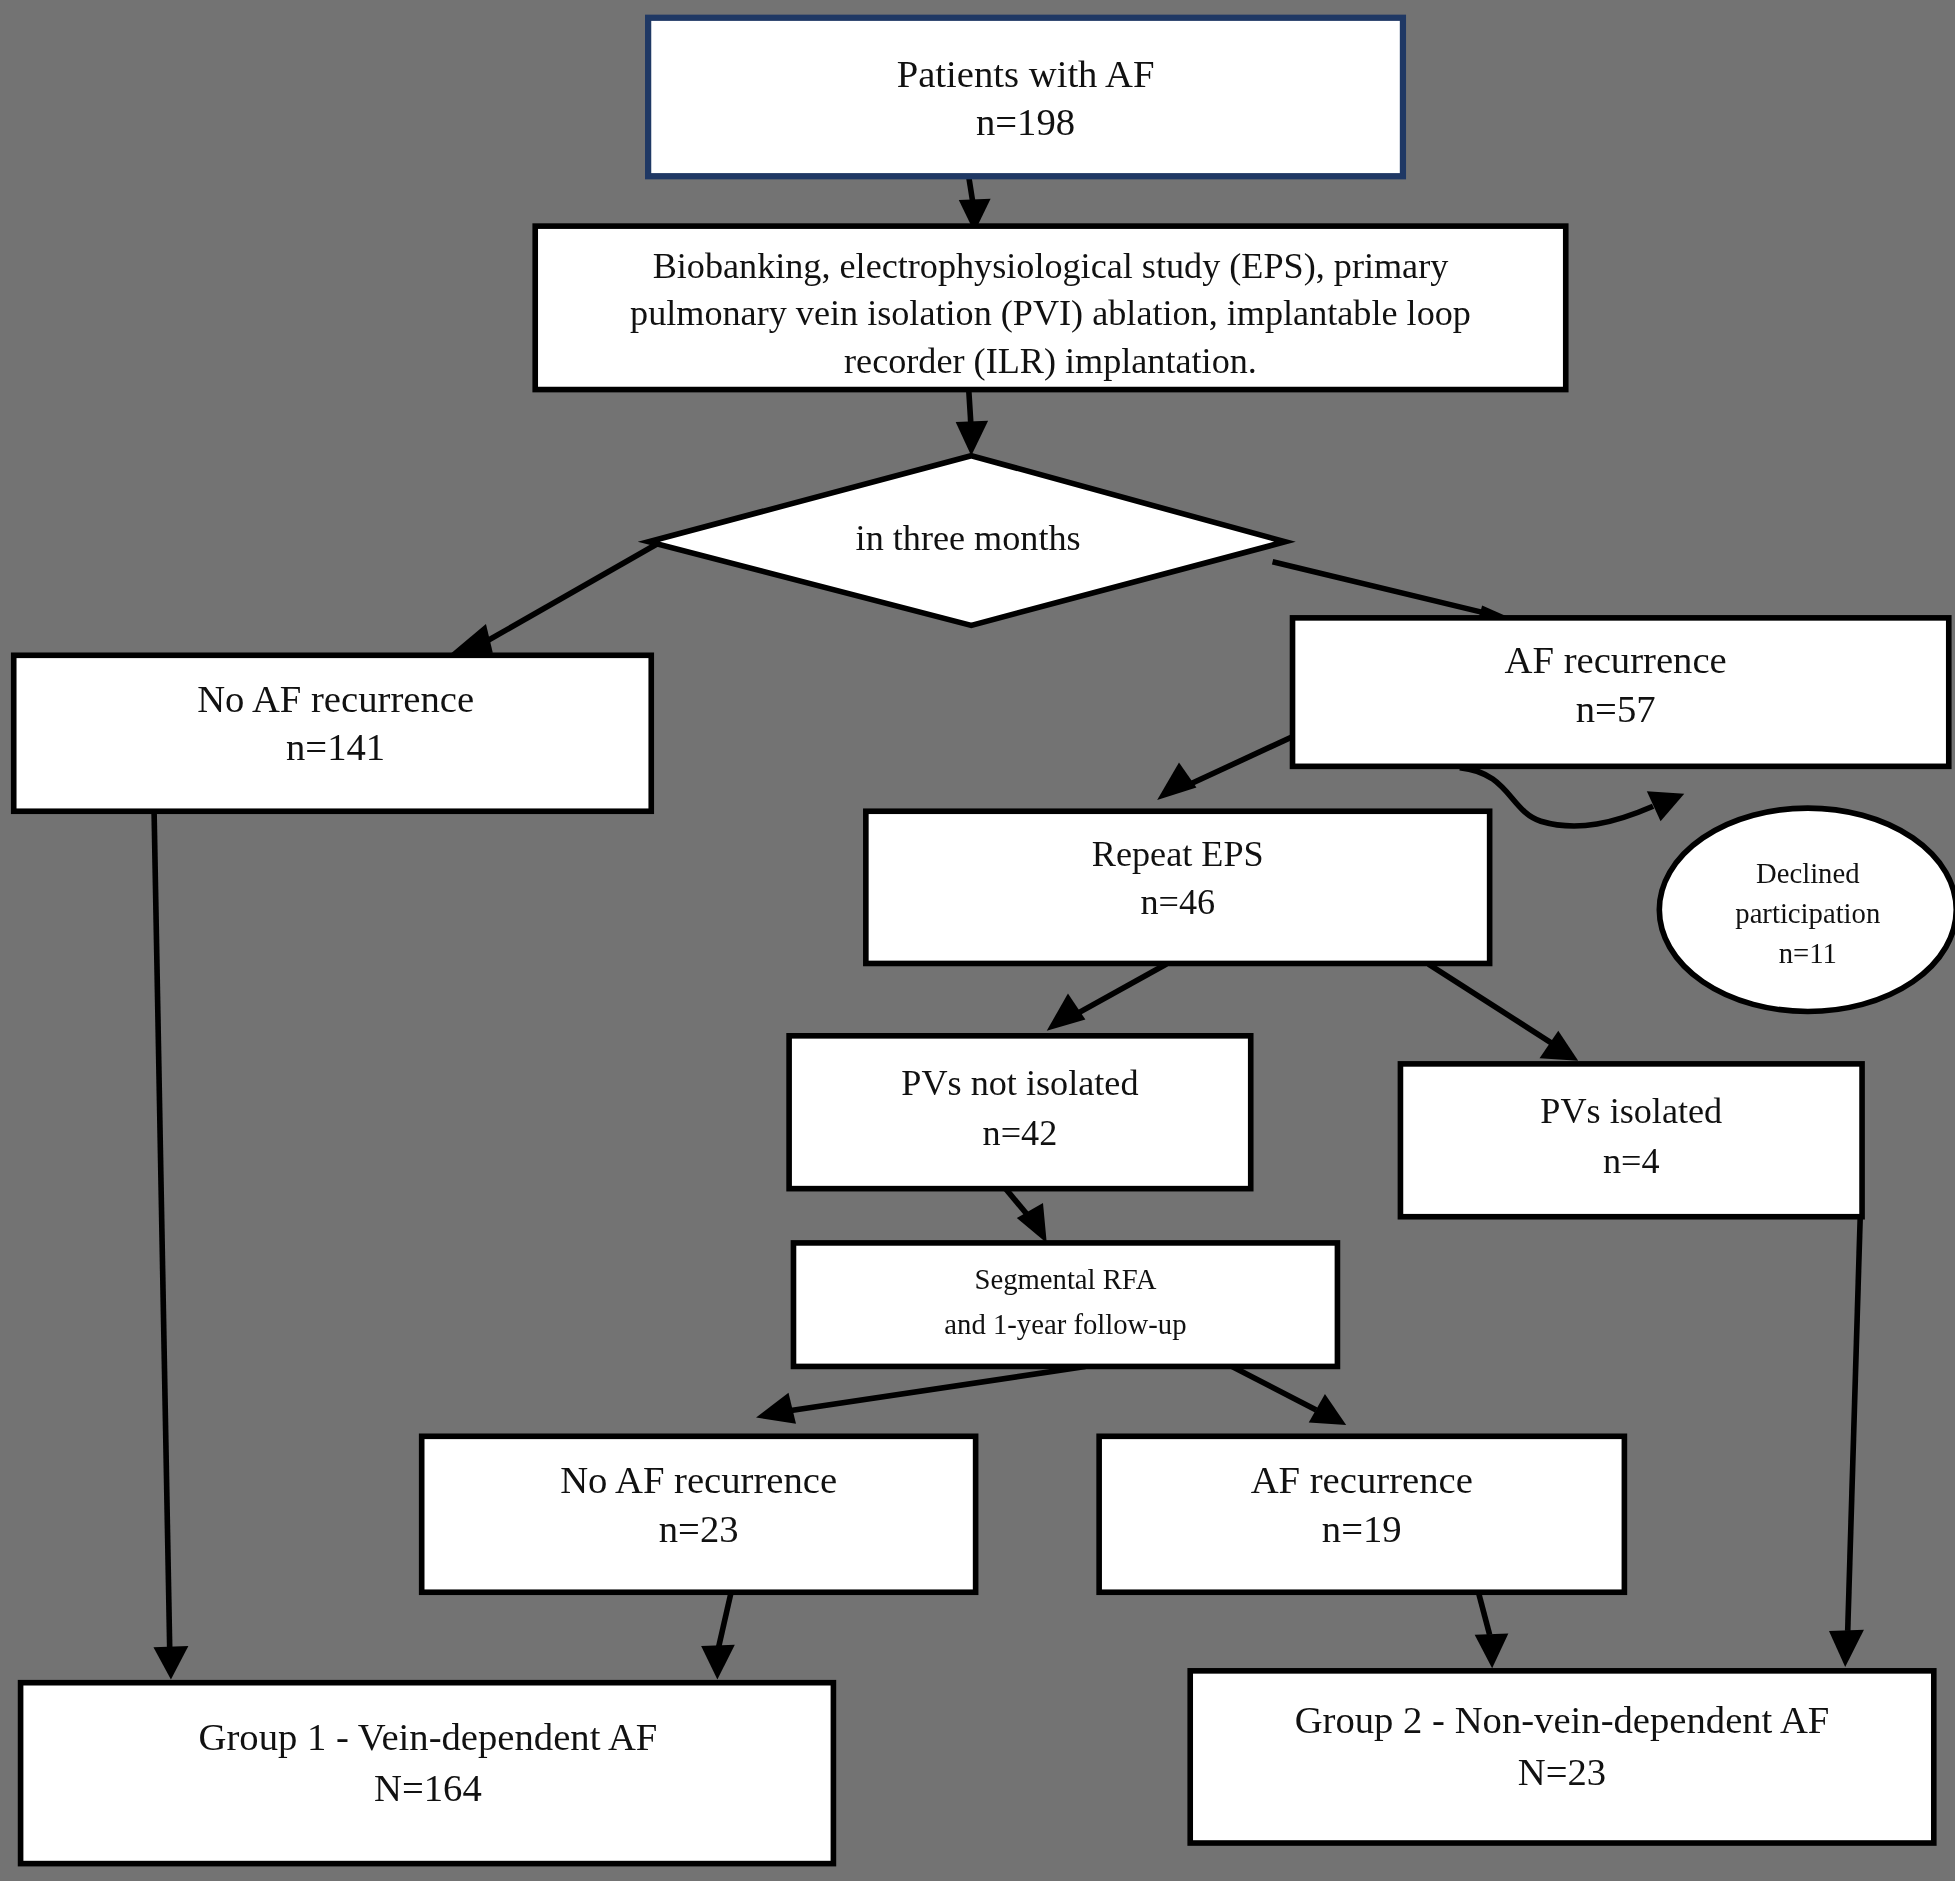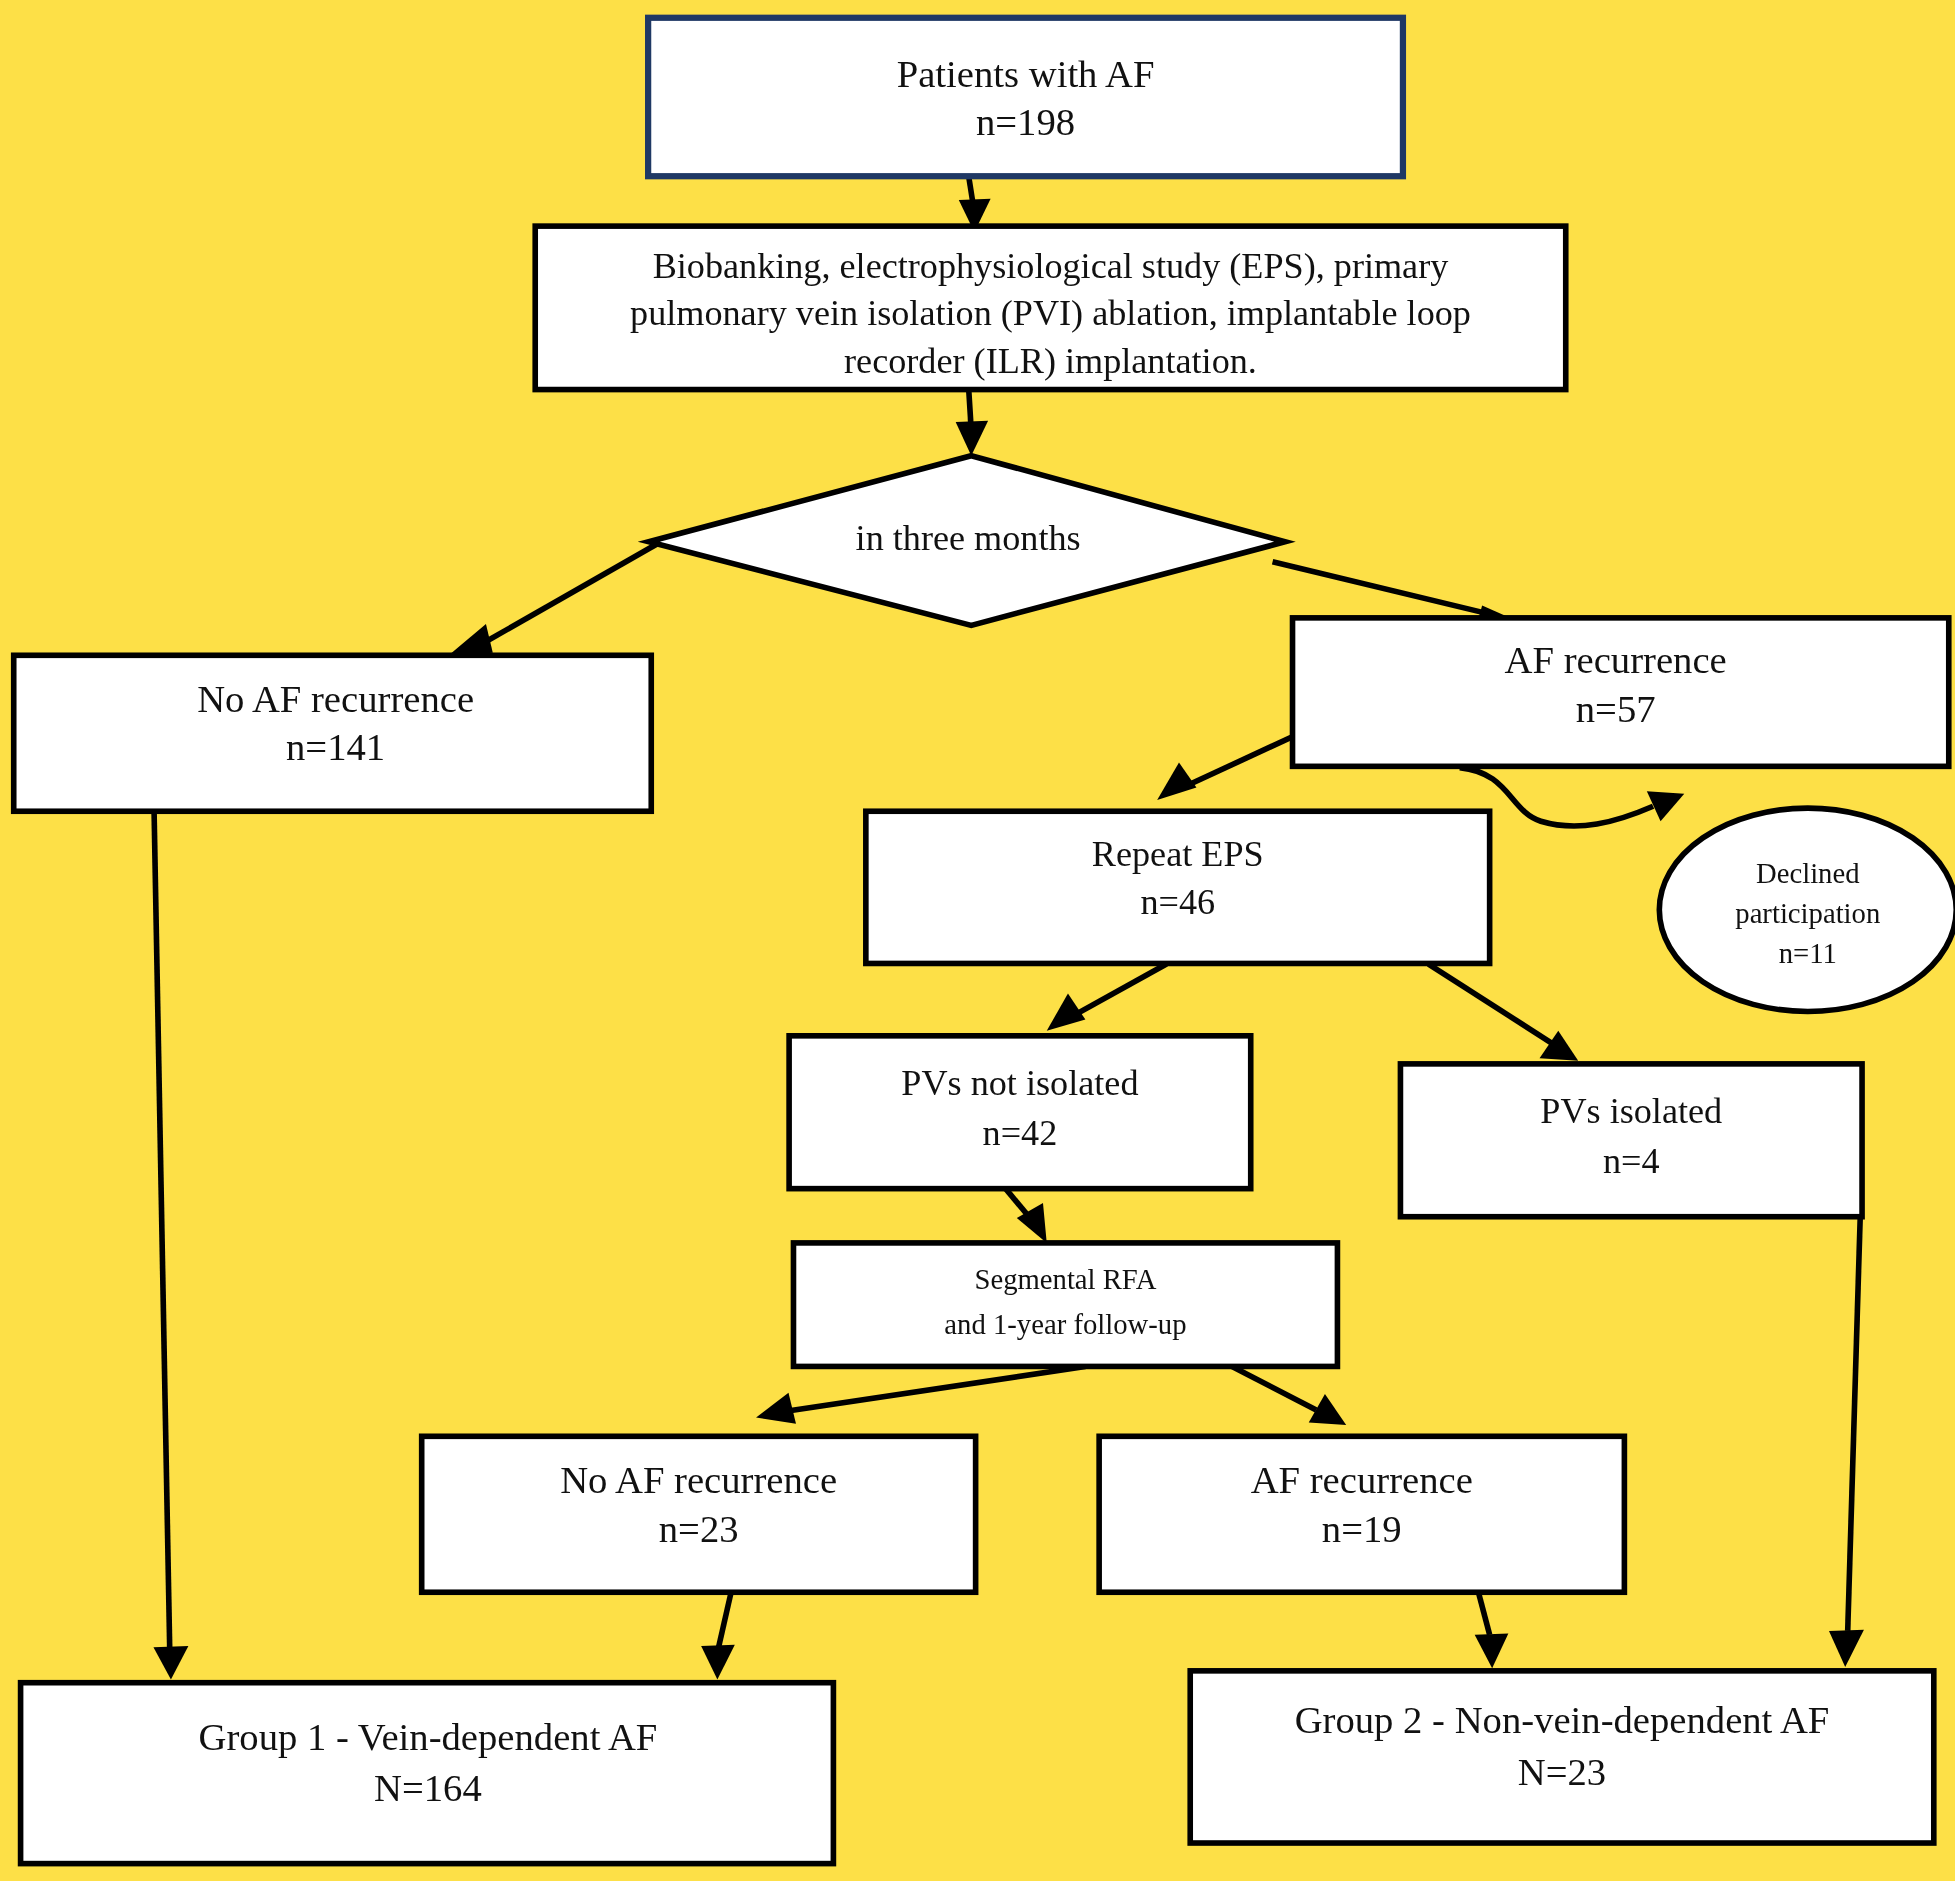--- a/index.html
+++ b/index.html
@@ -4,21 +4,21 @@
 <style>
   html, body {
     margin: 0;
     padding: 0;
     background: #ffffff;
   }
   #canvas-wrap {
     position: relative;
     width: 1955px;
     height: 1882px;
-    background: #fde047;
+    background: #737373;
     overflow: hidden;
   }
   svg.flow {
     position: absolute;
     top: 0;
     left: 0;
     width: 1955px;
     height: 1882px;
   }
   .node-text {

